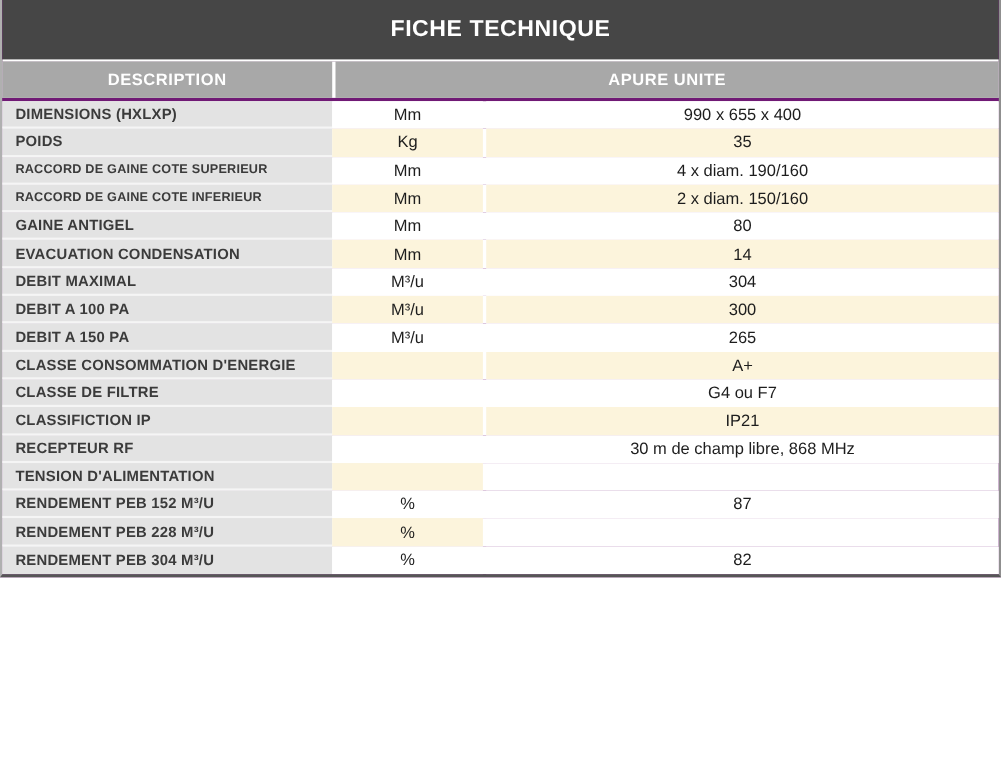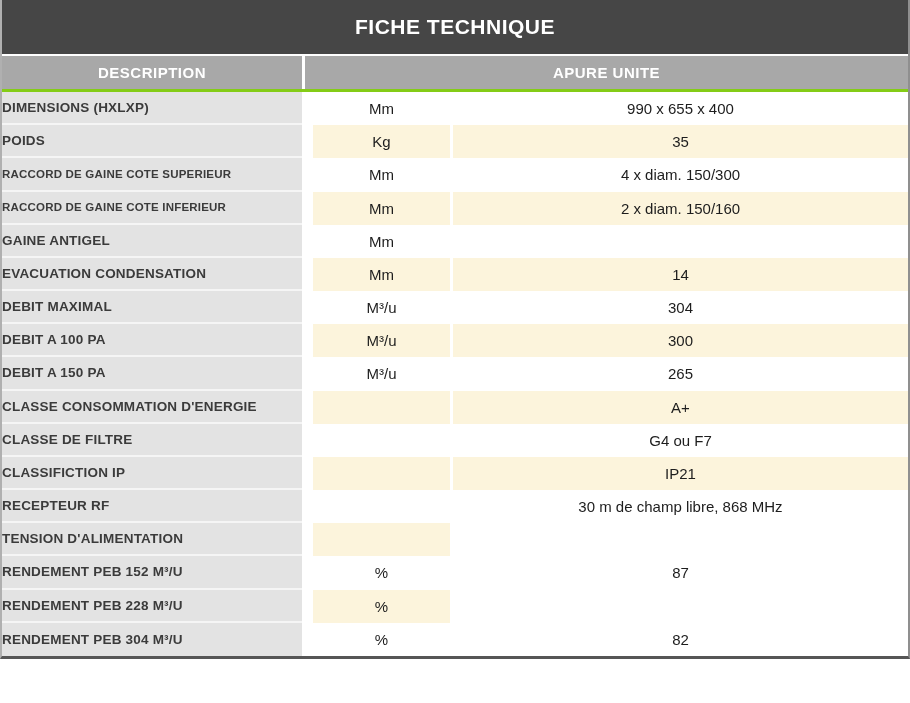--- a/index.html
+++ b/index.html
@@ -3,25 +3,25 @@
 <meta charset="utf-8">
 <style>
   html, body {
     margin: 0;
     padding: 0;
     background: #ffffff;
     font-family: "Liberation Sans", sans-serif;
   }
   .sheet {
     width: 910px;
-    height: 659px;
+    height: 525px;
     box-sizing: border-box;
     display: flex;
     flex-direction: column;
-    background: #84cc16;
+    background: #701a75;
     border-left: 2px solid #b0b0b0;
     border-right: 2px solid #8f8f8f;
     border-bottom: 3px solid #565656;
     overflow: hidden;
   }
   .title-bar {
     height: 54px;
     flex: 0 0 auto;
     background: #464646;
     color: #ffffff;
@@ -66,27 +66,27 @@
   .cell {
     display: flex;
     align-items: center;
     font-size: 15px;
     color: #1d1d1d;
     box-sizing: border-box;
   }
   .cell-desc {
     width: 300px;
     flex: 0 0 auto;
-    margin-right: 11px;
+    margin-right: 0;
     background: #e3e3e3;
     color: #3b3b3b;
     font-weight: bold;
     font-size: 13.5px;
     justify-content: flex-start;
-    padding-left: 0;
+    padding-left: 12px;
     letter-spacing: 0.2px;
   }
   .row:not(:last-child) .cell-desc { border-bottom: 2px solid #f5f5f5; }
   .cell-desc.small { font-size: 11.5px; }
   .cell-unit {
     width: 137px;
     flex: 0 0 auto;
     margin-right: 3px;
     justify-content: center;
   }
@@ -121,32 +121,33 @@
 
   <div class="row">
     <div class="cell cell-desc">POIDS</div>
     <div class="cell cell-unit">Kg</div>
     <div class="cell cell-value">35</div>
   </div>
 
   <div class="row">
     <div class="cell cell-desc small">RACCORD DE GAINE COTE SUPERIEUR</div>
     <div class="cell cell-unit">Mm</div>
-    <div class="cell cell-value">4 x diam. 150/300</div>
+    <div class="cell cell-value">4 x diam. 190/160</div>
   </div>
 
   <div class="row">
     <div class="cell cell-desc small">RACCORD DE GAINE COTE INFERIEUR</div>
     <div class="cell cell-unit">Mm</div>
     <div class="cell cell-value">2 x diam. 150/160</div>
   </div>
 
   <div class="row">
     <div class="cell cell-desc">GAINE ANTIGEL</div>
     <div class="cell cell-unit">Mm</div>
+    <div class="cell cell-value">80</div>
   </div>
 
   <div class="row">
     <div class="cell cell-desc">EVACUATION CONDENSATION</div>
     <div class="cell cell-unit">Mm</div>
     <div class="cell cell-value">14</div>
   </div>
 
   <div class="row">
     <div class="cell cell-desc">DEBIT MAXIMAL</div>

